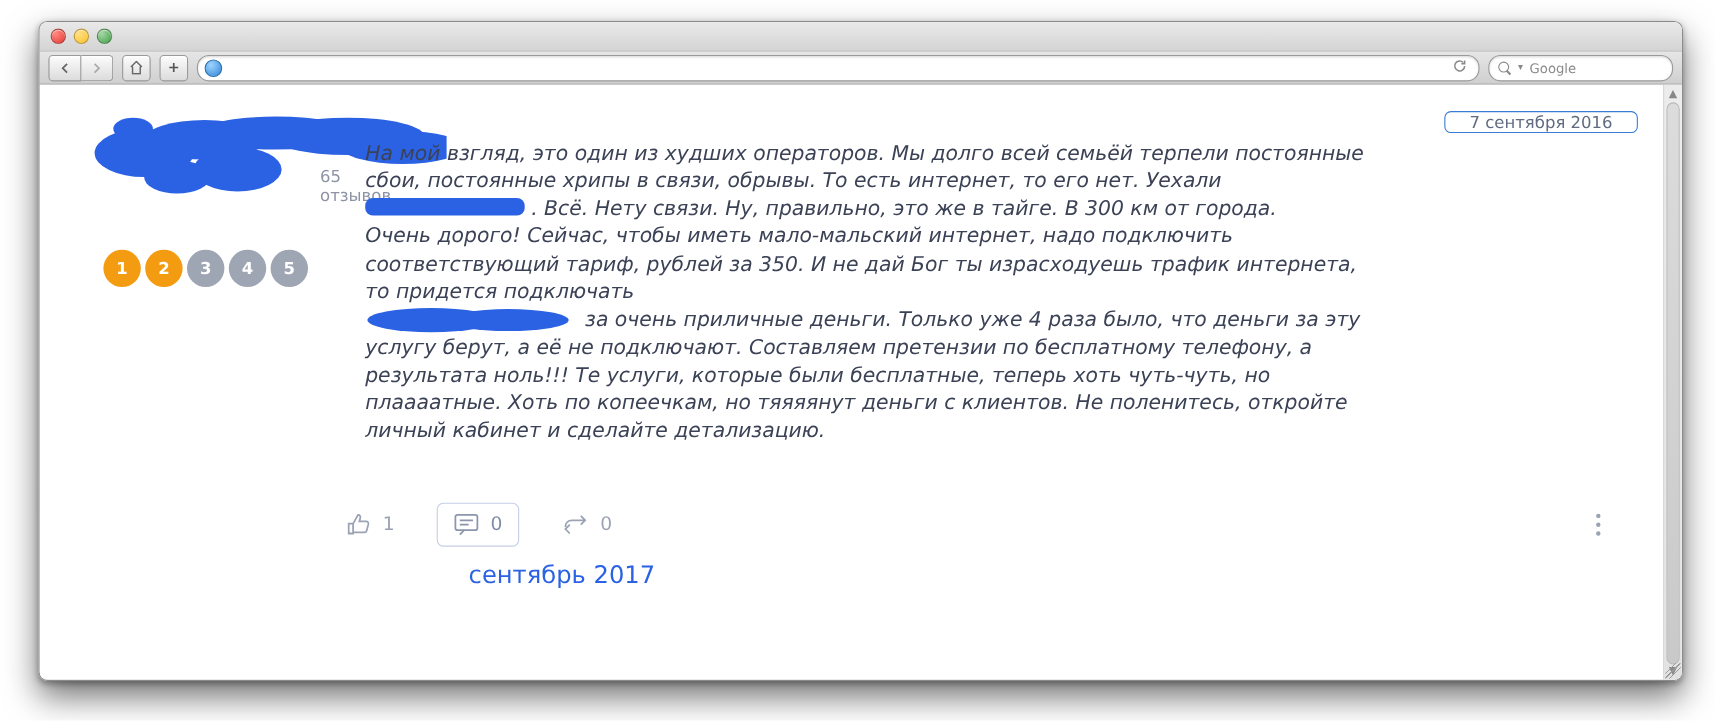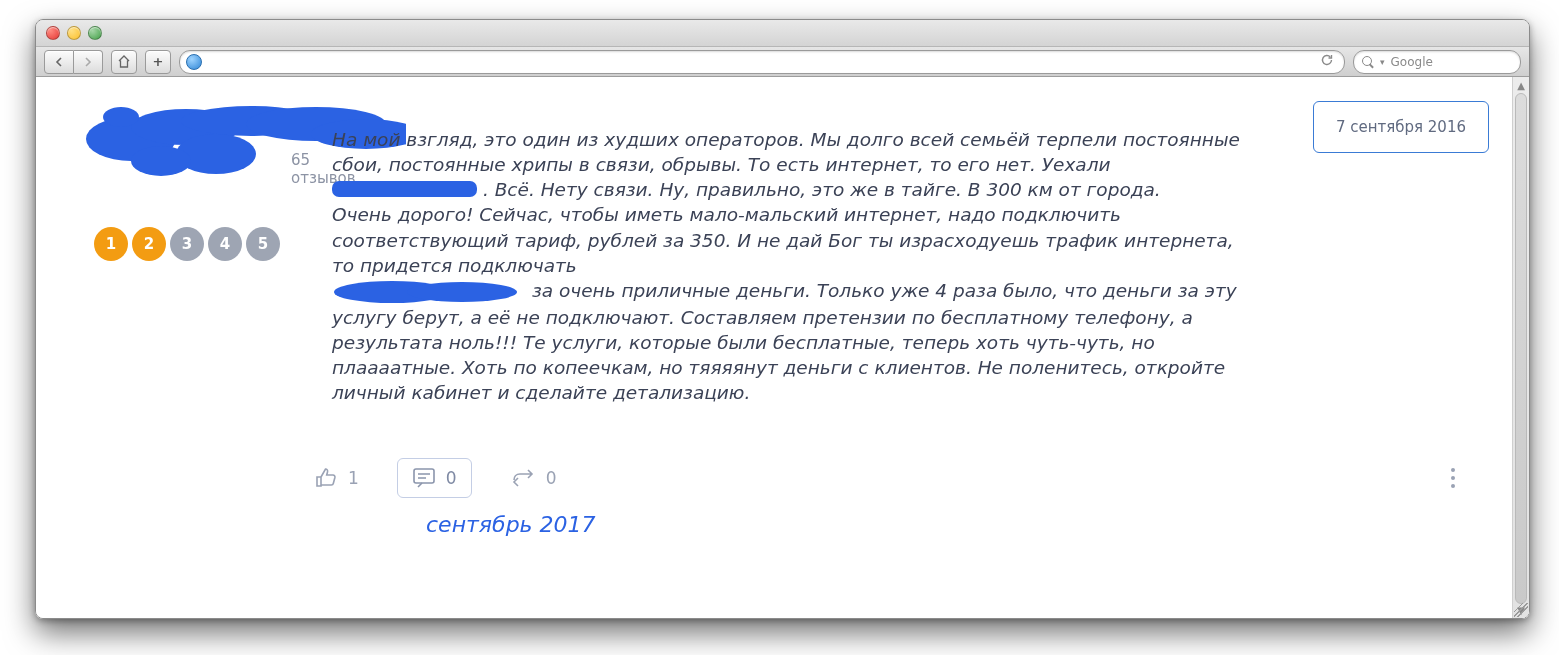--- a/index.html
+++ b/index.html
@@ -74,21 +74,21 @@
     flex:1;background:#fff;position:relative;overflow:auto;
   }
   .page{
     padding:22px 66px 20px 30px;
     position:relative;
   }
   
   .datebox{
     position:absolute;right:40px;top:24px;
     border:1px solid var(--border-blue);border-radius:6px;
-    padding:16px 22px;color:#606a80;font-size:15px;
+    padding:0 22px;color:#606a80;font-size:15px;
     background:#fff;
   }
   
   .headrow{display:flex;align-items:flex-start;gap:18px;}
   .leftcol{width:230px;flex:0 0 230px;}
   .splash{width:330px;height:70px;position:relative;}
   .splash svg{position:absolute;left:0;top:0;}
   .revcount{color:#8c93a4;font-size:15px;margin-left:225px;margin-top:-18px;}
   .rating{display:flex;gap:4px;margin-top:40px;margin-left:28px;}
   .dot{width:34px;height:34px;border-radius:50%;display:flex;align-items:center;justify-content:center;color:#fff;font-size:15px;font-weight:600;}
@@ -101,21 +101,21 @@
   }
   .redact-inline{display:inline-block;width:145px;height:16px;background:var(--brand-blue);border-radius:7px;vertical-align:middle;position:relative;top:-2px;}
   
   .actions{display:flex;align-items:center;gap:38px;margin-top:52px;margin-left:248px;}
   .act{display:flex;align-items:center;gap:10px;color:#9aa2b4;font-size:17px;}
   .act .ico{display:flex;}
   .act.box{border:1px solid #c4cee5;border-radius:6px;padding:8px 14px;color:#7f8aa4;}
   .kebab{margin-left:auto;margin-right:8px;display:flex;flex-direction:column;gap:4px;}
   .kebab span{width:4px;height:4px;border-radius:50%;background:#9aa2b4;}
   .monthlabel{
-    color:#2b62e3;font-size:22px;font-weight:500;margin-left:360px;margin-top:14px;font-style:italic;
+    color:#2b62e3;font-size:22px;font-weight:500;margin-left:360px;margin-top:14px;
   }
   
   .sb{
     position:absolute;right:0;top:0;bottom:0;width:16px;background:linear-gradient(#ececec,#e2e2e2);border-left:1px solid #cfcfcf;
   }
   .sb .up,.sb .dn{height:16px;display:flex;align-items:center;justify-content:center;color:#888;font-size:10px;}
   .sb .track{position:absolute;top:16px;bottom:16px;left:0;right:0;}
   .sb .thumb{position:absolute;left:2px;right:2px;top:0;height:100%;background:linear-gradient(#dcdcdc,#c9c9c9);border:1px solid #b9b9b9;border-radius:7px;}
   .resize{position:absolute;right:1px;bottom:1px;width:14px;height:14px;background:
     linear-gradient(135deg,transparent 0 6px,#9a9a9a 6px 7px,transparent 7px 9px,#9a9a9a 9px 10px,transparent 10px 12px,#9a9a9a 12px 13px,transparent 13px);

